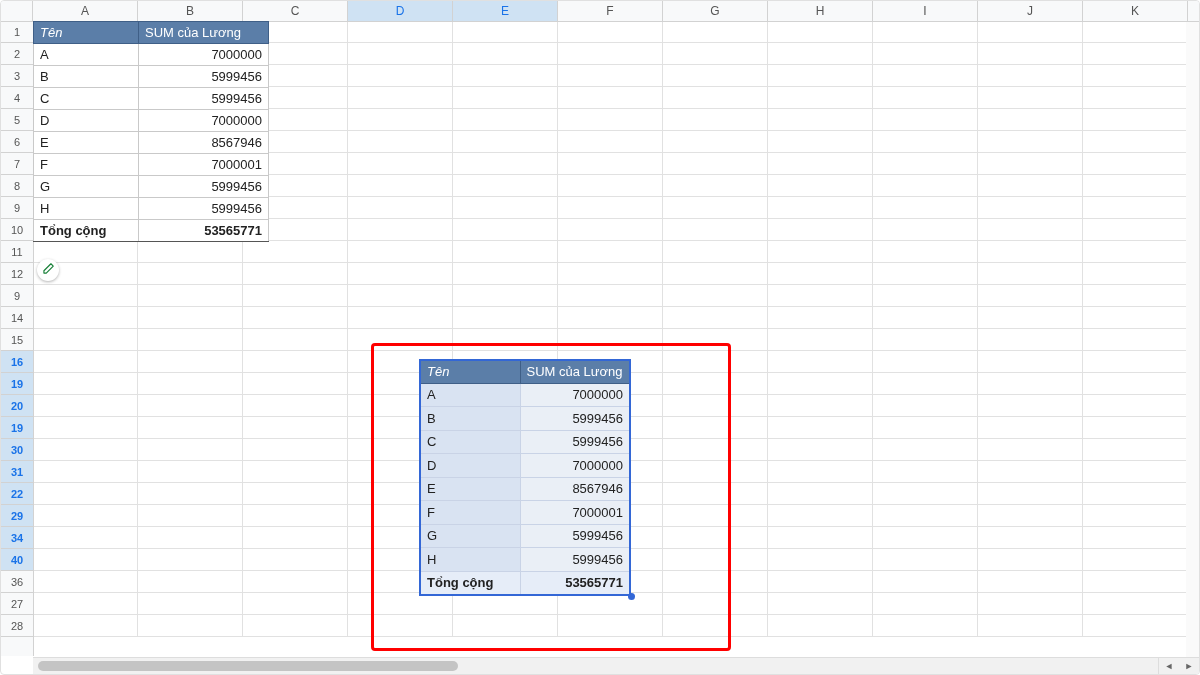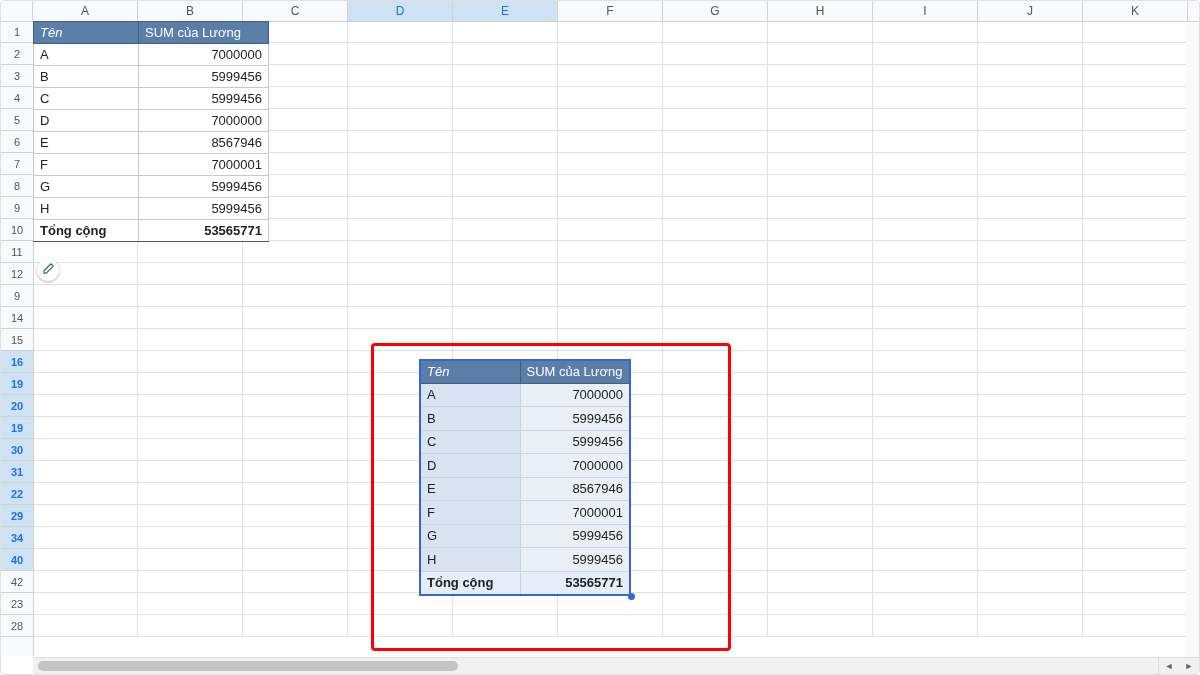--- a/index.html
+++ b/index.html
@@ -104,22 +104,22 @@
       <div class="rowhdr sel">16</div>
       <div class="rowhdr sel">19</div>
       <div class="rowhdr sel">20</div>
       <div class="rowhdr sel">19</div>
       <div class="rowhdr sel">30</div>
       <div class="rowhdr sel">31</div>
       <div class="rowhdr sel">22</div>
       <div class="rowhdr sel">29</div>
       <div class="rowhdr sel">34</div>
       <div class="rowhdr sel">40</div>
-      <div class="rowhdr">42</div>
-      <div class="rowhdr">23</div>
+      <div class="rowhdr">36</div>
+      <div class="rowhdr">27</div>
       <div class="rowhdr">28</div>
     </div>
 
   <div class="gridbody">
       <div class="cellrow">
         <div class="cell"></div>
         <div class="cell"></div>
         <div class="cell"></div>
         <div class="cell"></div>
         <div class="cell"></div>

